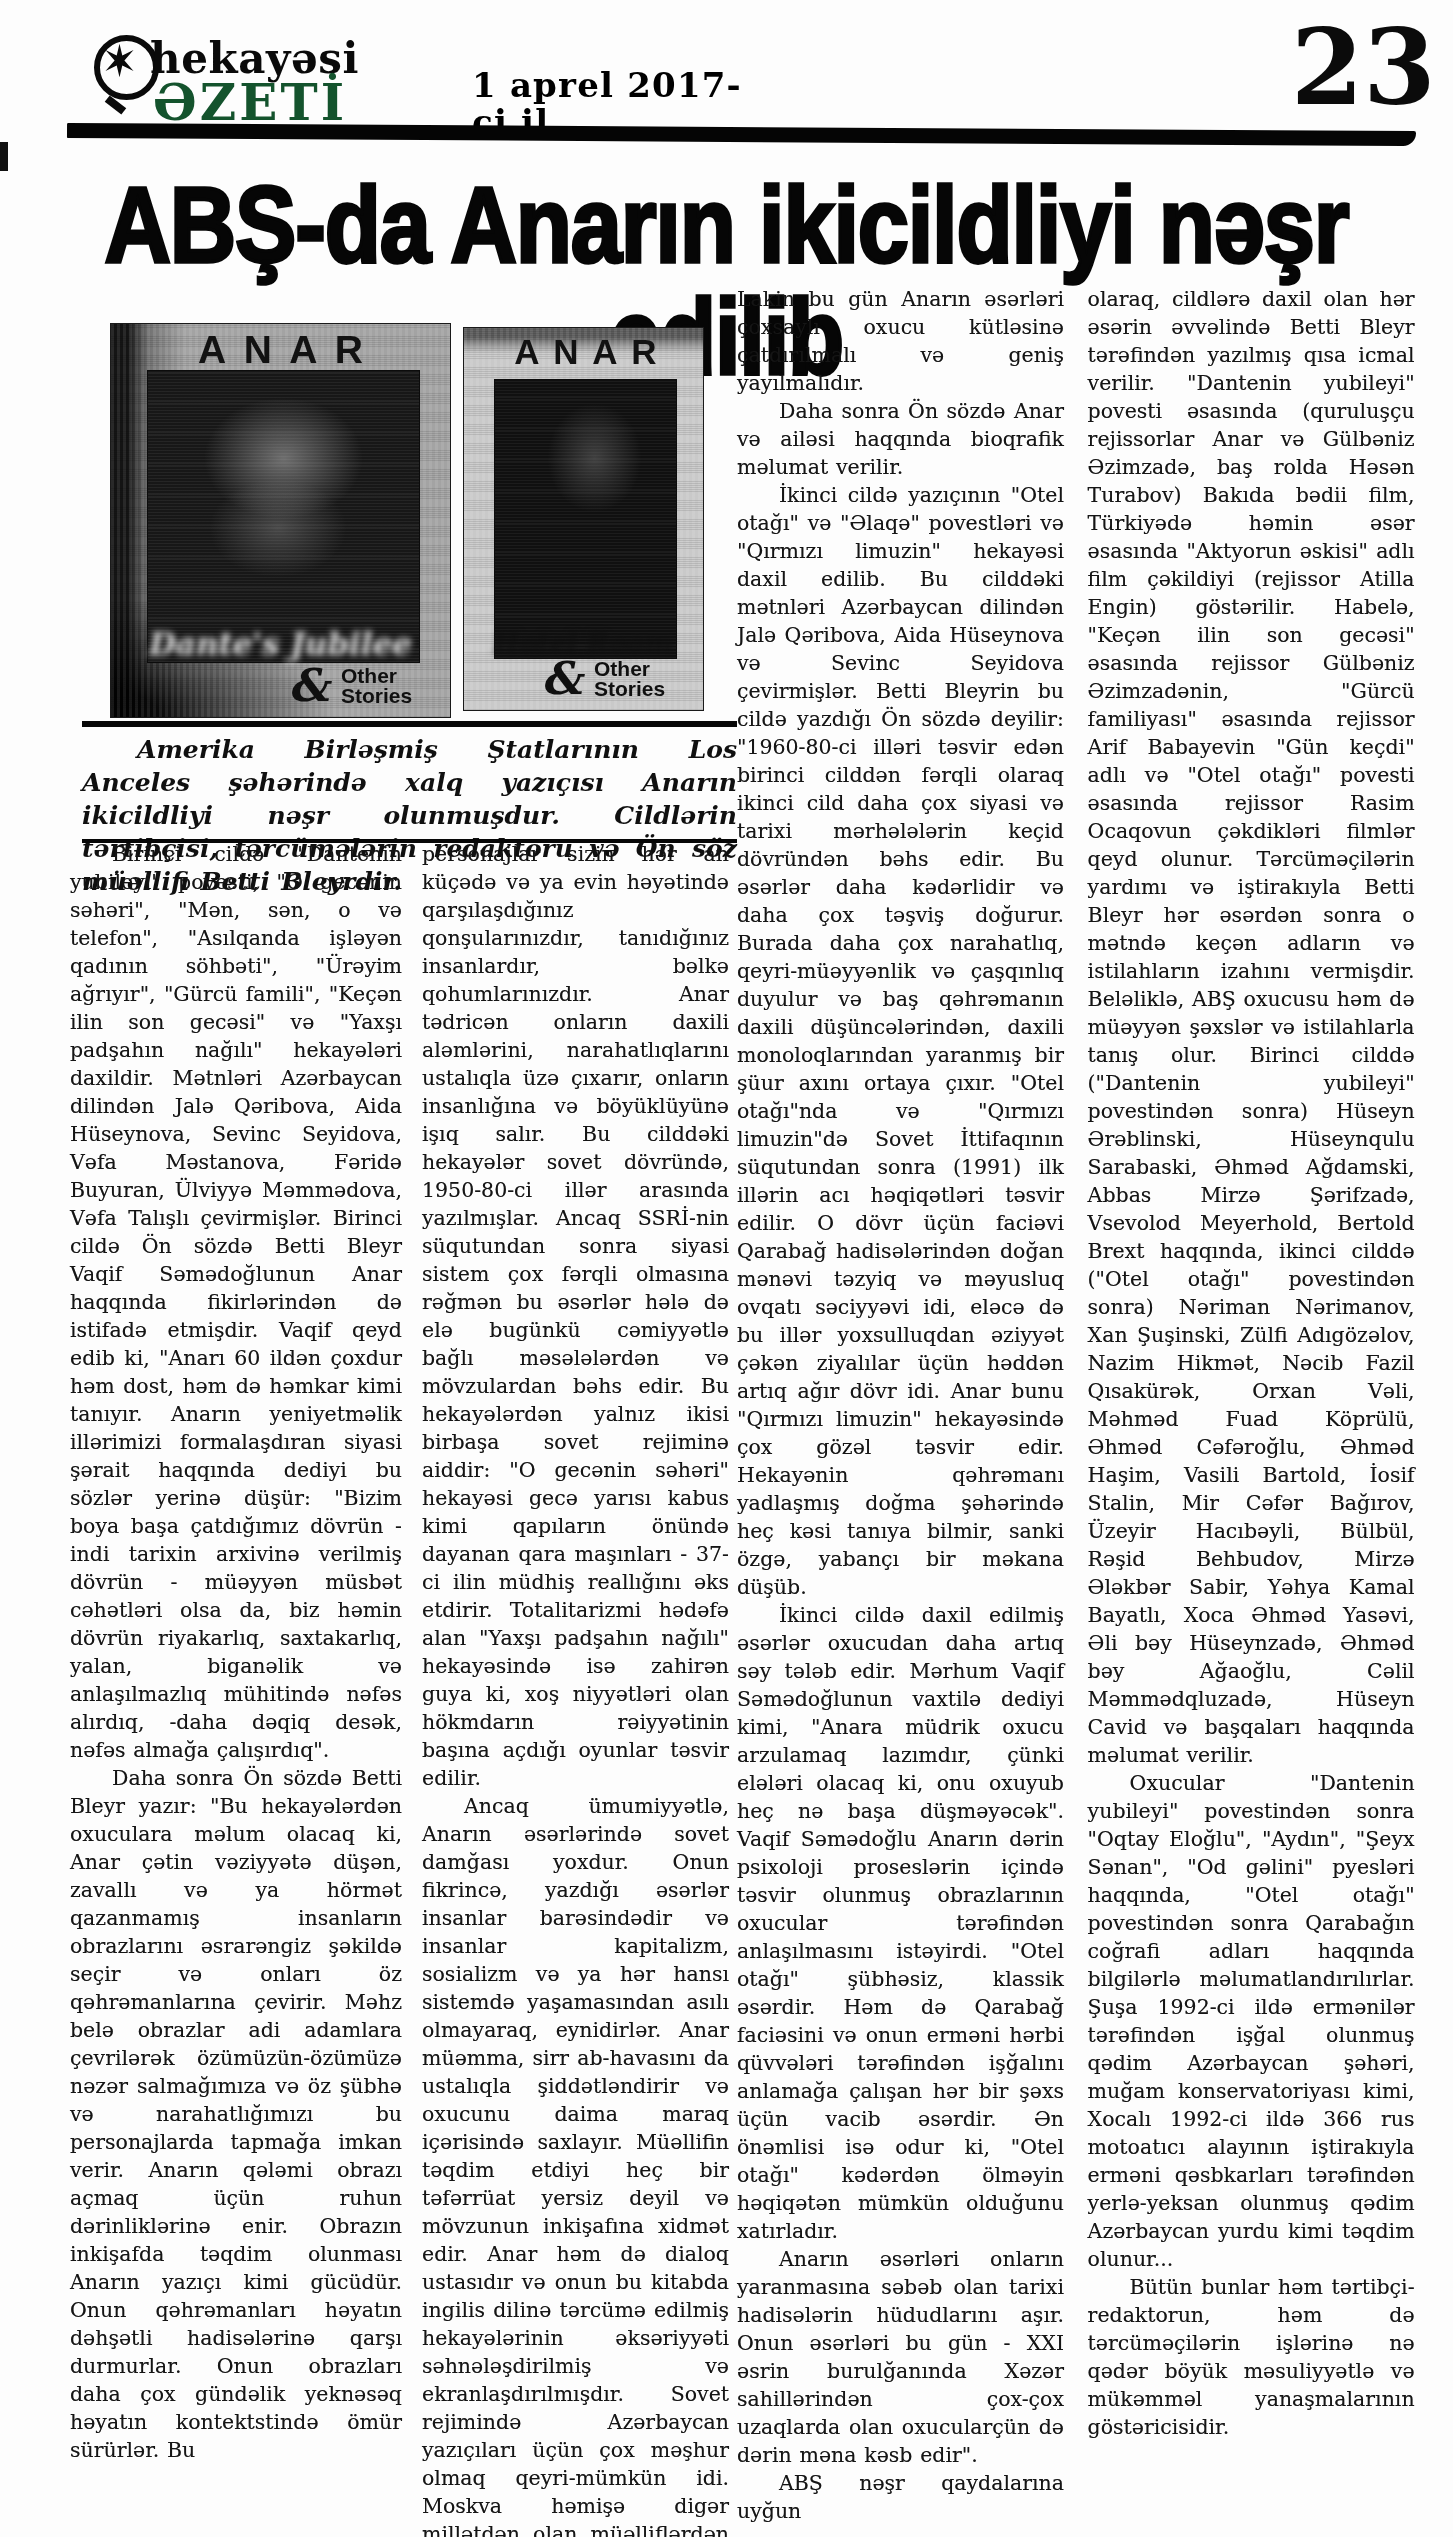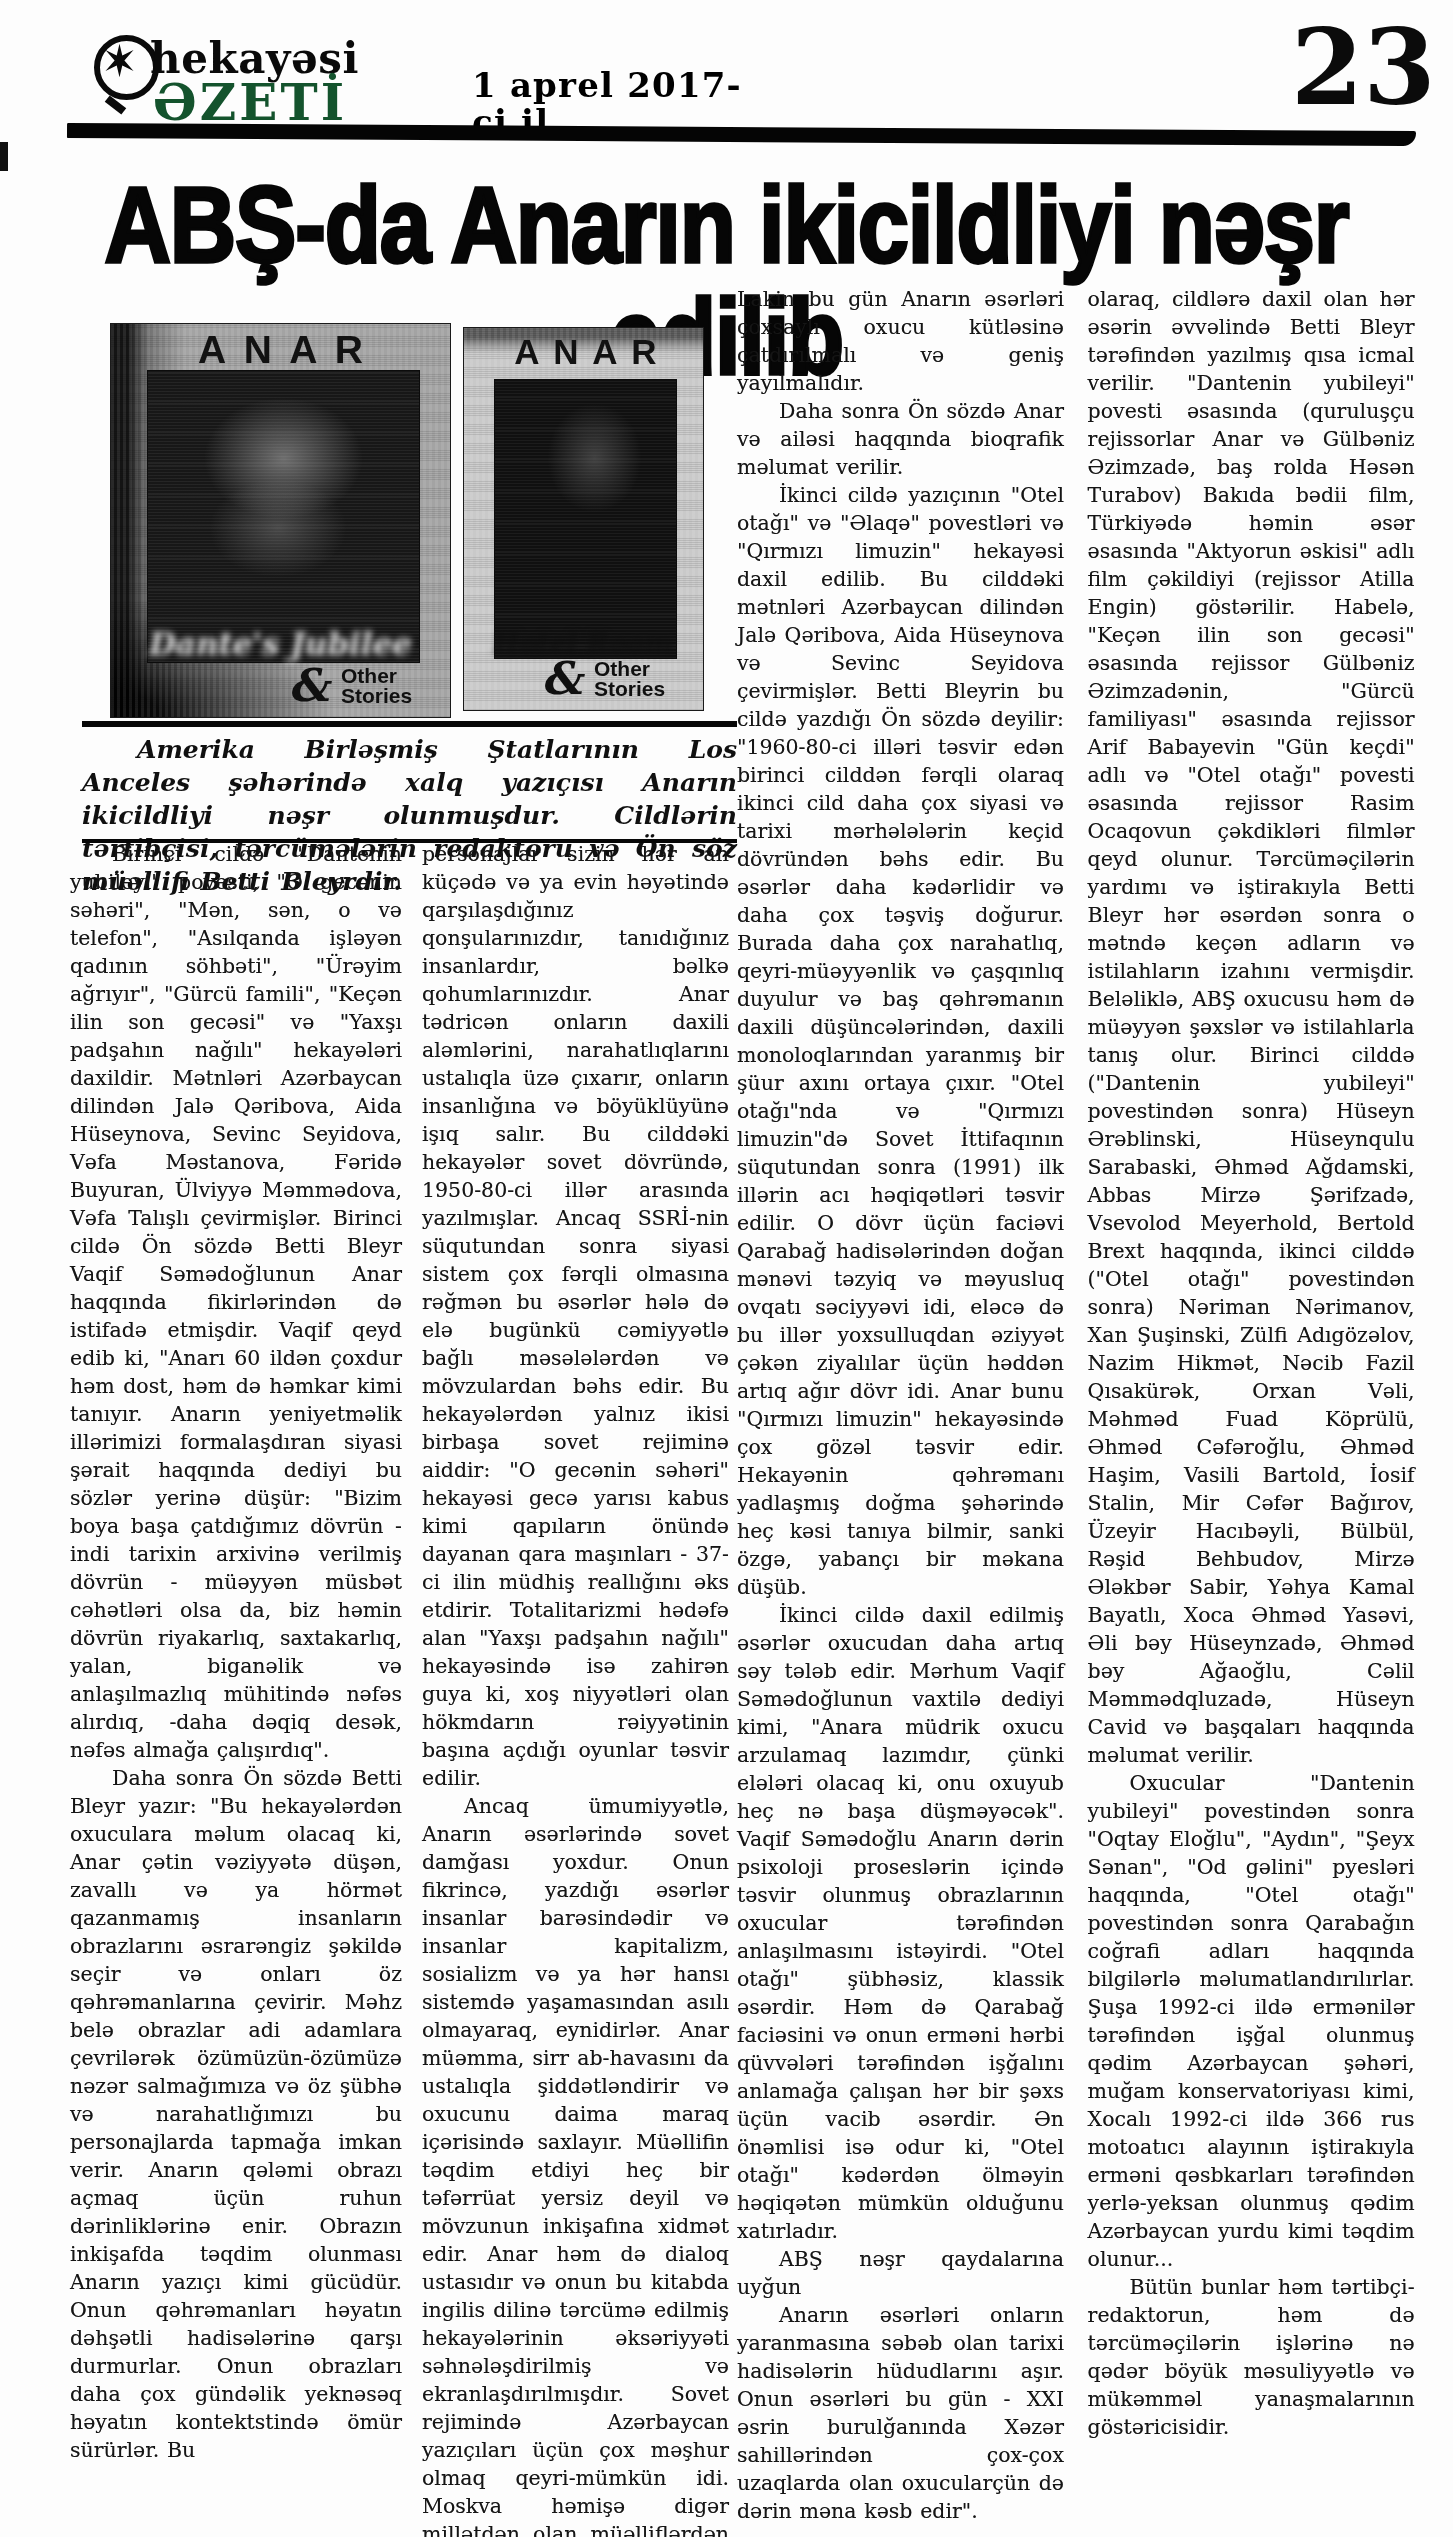--- a/index.html
+++ b/index.html
@@ -144,22 +144,22 @@
         <p>personajlar sizin hər an küçədə və ya evin həyətində qarşılaşdığınız qonşularınızdır, tanıdığınız insanlardır, bəlkə qohumlarınızdır. Anar tədricən onların daxili aləmlərini, narahatlıqlarını ustalıqla üzə çıxarır, onların insanlığına və böyüklüyünə işıq salır. Bu cilddəki hekayələr sovet dövründə, 1950-80-ci illər arasında yazılmışlar. Ancaq SSRİ-nin süqutundan sonra siyasi sistem çox fərqli olmasına rəğmən bu əsərlər hələ də elə bugünkü cəmiyyətlə bağlı məsələlərdən və mövzulardan bəhs edir. Bu hekayələrdən yalnız ikisi birbaşa sovet rejiminə aiddir: "O gecənin səhəri" hekayəsi gecə yarısı kabus kimi qapıların önündə dayanan qara maşınları - 37-ci ilin müdhiş reallığını əks etdirir. Totalitarizmi hədəfə alan "Yaxşı padşahın nağılı" hekayəsində isə zahirən guya ki, xoş niyyətləri olan hökmdarın rəiyyətinin başına açdığı oyunlar təsvir edilir.</p>
         <p class="indent">Ancaq ümumiyyətlə, Anarın əsərlərində sovet damğası yoxdur. Onun fikrincə, yazdığı əsərlər insanlar barəsindədir və insanlar kapitalizm, sosializm və ya hər hansı sistemdə yaşamasından asılı olmayaraq, eynidirlər. Anar müəmma, sirr ab-havasını da ustalıqla şiddətləndirir və oxucunu daima maraq içərisində saxlayır. Müəllifin təqdim etdiyi heç bir təfərrüat yersiz deyil və mövzunun inkişafına xidmət edir. Anar həm də dialoq ustasıdır və onun bu kitabda ingilis dilinə tərcümə edilmiş hekayələrinin əksəriyyəti səhnələşdirilmiş və ekranlaşdırılmışdır. Sovet rejimində Azərbaycan yazıçıları üçün çox məşhur olmaq qeyri-mümkün idi. Moskva həmişə digər millətdən olan müəlliflərdən daha çox rus yazıçılarını ya rus dilində yazanları irəli çəkirdi.</p>
       </div>
   </section>
   <section class="cols-right">
     <div class="col col-3">
         <p>Lakin bu gün Anarın əsərləri çoxsaylı oxucu kütləsinə çatdırılmalı və geniş yayılmalıdır.</p>
         <p class="indent">Daha sonra Ön sözdə Anar və ailəsi haqqında bioqrafik məlumat verilir.</p>
         <p class="indent">İkinci cildə yazıçının "Otel otağı" və "Əlaqə" povestləri və "Qırmızı limuzin" hekayəsi daxil edilib. Bu cilddəki mətnləri Azərbaycan dilindən Jalə Qəribova, Aida Hüseynova və Sevinc Seyidova çevirmişlər. Betti Bleyrin bu cildə yazdığı Ön sözdə deyilir: "1960-80-ci illəri təsvir edən birinci cilddən fərqli olaraq ikinci cild daha çox siyasi və tarixi mərhələlərin keçid dövründən bəhs edir. Bu əsərlər daha kədərlidir və daha çox təşviş doğurur. Burada daha çox narahatlıq, qeyri-müəyyənlik və çaşqınlıq duyulur və baş qəhrəmanın daxili düşüncələrindən, daxili monoloqlarından yaranmış bir şüur axını ortaya çıxır. "Otel otağı"nda və "Qırmızı limuzin"də Sovet İttifaqının süqutundan sonra (1991) ilk illərin acı həqiqətləri təsvir edilir. O dövr üçün faciəvi Qarabağ hadisələrindən doğan mənəvi təzyiq və məyusluq ovqatı səciyyəvi idi, eləcə də bu illər yoxsulluqdan əziyyət çəkən ziyalılar üçün həddən artıq ağır dövr idi. Anar bunu "Qırmızı limuzin" hekayəsində çox gözəl təsvir edir. Hekayənin qəhrəmanı yadlaşmış doğma şəhərində heç kəsi tanıya bilmir, sanki özgə, yabançı bir məkana düşüb.</p>
         <p class="indent">İkinci cildə daxil edilmiş əsərlər oxucudan daha artıq səy tələb edir. Mərhum Vaqif Səmədoğlunun vaxtilə dediyi kimi, "Anara müdrik oxucu arzulamaq lazımdır, çünki elələri olacaq ki, onu oxuyub heç nə başa düşməyəcək". Vaqif Səmədoğlu Anarın dərin psixoloji proseslərin içində təsvir olunmuş obrazlarının oxucular tərəfindən anlaşılmasını istəyirdi. "Otel otağı" şübhəsiz, klassik əsərdir. Həm də Qarabağ faciəsini və onun erməni hərbi qüvvələri tərəfindən işğalını anlamağa çalışan hər bir şəxs üçün vacib əsərdir. Ən önəmlisi isə odur ki, "Otel otağı" kədərdən ölməyin həqiqətən mümkün olduğunu xatırladır.</p>
+        <p class="indent">Anarın əsərləri onların yaranmasına səbəb olan tarixi hadisələrin hüdudlarını aşır. Onun əsərləri bu gün - XXI əsrin burulğanında Xəzər sahillərindən çox-çox uzaqlarda olan oxucularçün də dərin məna kəsb edir".</p>
         <p class="indent">ABŞ nəşr qaydalarına uyğun</p>
-        <p class="indent">Anarın əsərləri onların yaranmasına səbəb olan tarixi hadisələrin hüdudlarını aşır. Onun əsərləri bu gün - XXI əsrin burulğanında Xəzər sahillərindən çox-çox uzaqlarda olan oxucularçün də dərin məna kəsb edir".</p>
       </div>
     <div class="col col-4">
         <p>olaraq, cildlərə daxil olan hər əsərin əvvəlində Betti Bleyr tərəfindən yazılmış qısa icmal verilir. "Dantenin yubileyi" povesti əsasında (quruluşçu rejissorlar Anar və Gülbəniz Əzimzadə, baş rolda Həsən Turabov) Bakıda bədii film, Türkiyədə həmin əsər əsasında "Aktyorun əskisi" adlı film çəkildiyi (rejissor Atilla Engin) göstərilir. Habelə, "Keçən ilin son gecəsi" əsasında rejissor Gülbəniz Əzimzadənin, "Gürcü familiyası" əsasında rejissor Arif Babayevin "Gün keçdi" adlı və "Otel otağı" povesti əsasında rejissor Rasim Ocaqovun çəkdikləri filmlər qeyd olunur. Tərcüməçilərin yardımı və iştirakıyla Betti Bleyr hər əsərdən sonra o mətndə keçən adların və istilahların izahını vermişdir. Beləliklə, ABŞ oxucusu həm də müəyyən şəxslər və istilahlarla tanış olur. Birinci cilddə ("Dantenin yubileyi" povestindən sonra) Hüseyn Ərəblinski, Hüseynqulu Sarabaski, Əhməd Ağdamski, Abbas Mirzə Şərifzadə, Vsevolod Meyerhold, Bertold Brext haqqında, ikinci cilddə ("Otel otağı" povestindən sonra) Nəriman Nərimanov, Xan Şuşinski, Zülfi Adıgözəlov, Nazim Hikmət, Nəcib Fazil Qısakürək, Orxan Vəli, Məhməd Fuad Köprülü, Əhməd Cəfəroğlu, Əhməd Haşim, Vasili Bartold, İosif Stalin, Mir Cəfər Bağırov, Üzeyir Hacıbəyli, Bülbül, Rəşid Behbudov, Mirzə Ələkbər Sabir, Yəhya Kamal Bayatlı, Xoca Əhməd Yasəvi, Əli bəy Hüseynzadə, Əhməd bəy Ağaoğlu, Cəlil Məmmədqluzadə, Hüseyn Cavid və başqaları haqqında məlumat verilir.</p>
         <p class="indent">Oxucular "Dantenin yubileyi" povestindən sonra "Oqtay Eloğlu", "Aydın", "Şeyx Sənan", "Od gəlini" pyesləri haqqında, "Otel otağı" povestindən sonra Qarabağın coğrafi adları haqqında bilgilərlə məlumatlandırılırlar. Şuşa 1992-ci ildə ermənilər tərəfindən işğal olunmuş qədim Azərbaycan şəhəri, muğam konservatoriyası kimi, Xocalı 1992-ci ildə 366 rus motoatıcı alayının iştirakıyla erməni qəsbkarları tərəfindən yerlə-yeksan olunmuş qədim Azərbaycan yurdu kimi təqdim olunur...</p>
         <p class="indent">Bütün bunlar həm tərtibçi-redaktorun, həm də tərcüməçilərin işlərinə nə qədər böyük məsuliyyətlə və mükəmməl yanaşmalarının göstəricisidir.</p>
       </div>
   </section>
 
 </div>
 

